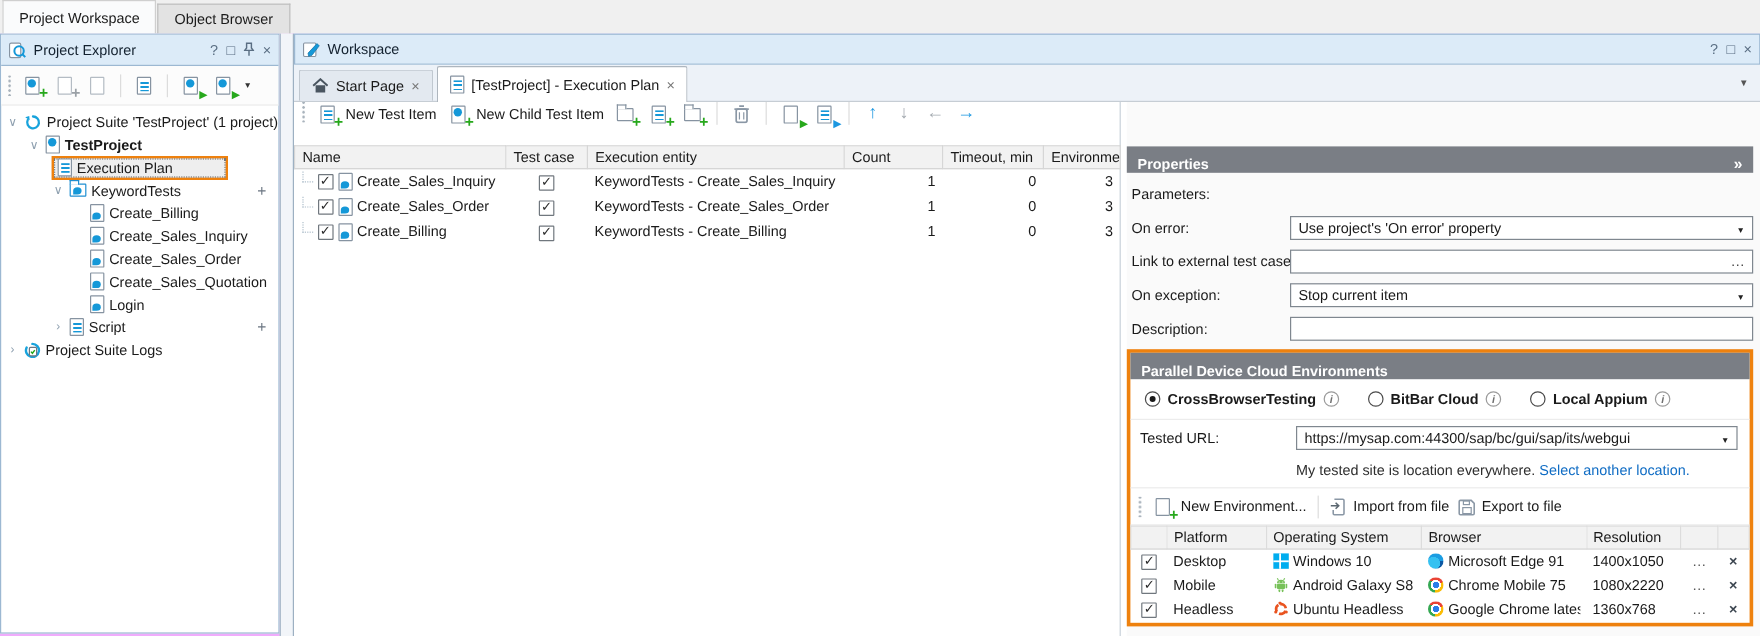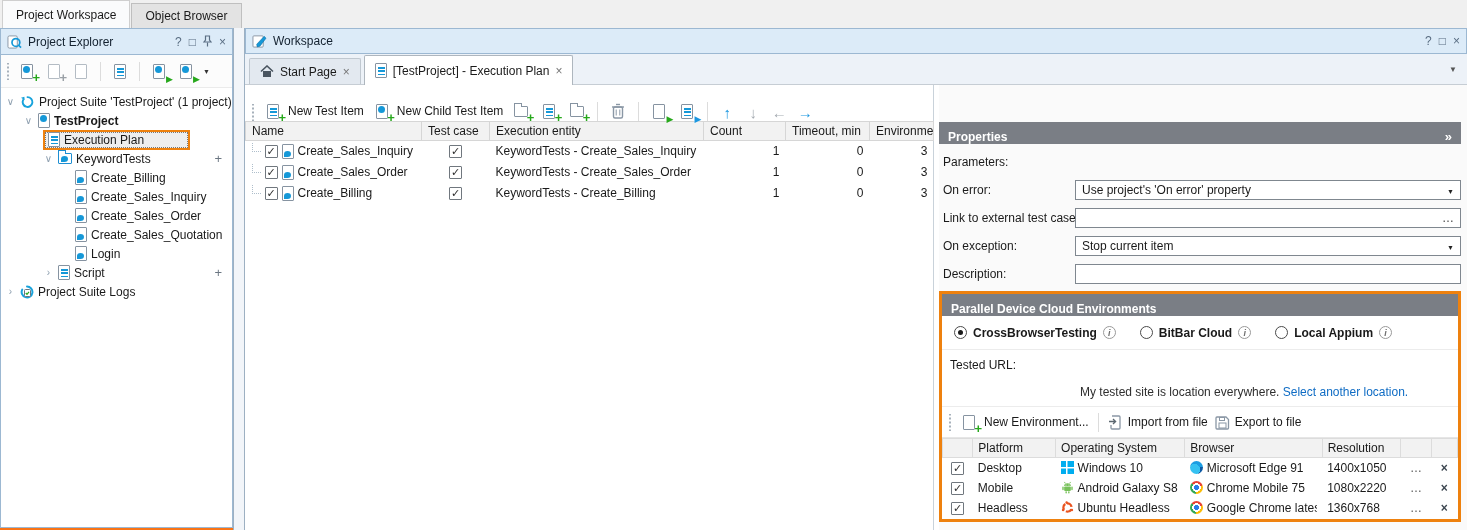--- a/index.html
+++ b/index.html
@@ -1,18 +1,18 @@
 <!DOCTYPE html>
 <html><head>
 <meta charset="utf-8">
 <style>
   *{box-sizing:border-box;margin:0;padding:0}
   html,body{width:1467px;height:530px;overflow:hidden}
   body{font-family:"Liberation Sans",sans-serif;font-size:12px;color:#1a1a1a;background:#f0f0f0}
-  #root{position:relative;width:1467px;height:530px;background:#f97316}
+  #root{position:relative;width:1467px;height:530px;background:#f0abfc}
 
   
   .top-strip{position:absolute;left:0;top:0;width:1467px;height:28px;background:#f0f0f0;display:flex;align-items:flex-end;padding-left:2px}
   .app-tab{height:25px;display:flex;align-items:center;padding:0 13px;background:#e3e3e3;border:1px solid #bfbfbf;border-bottom:none;margin-right:1px;cursor:pointer;white-space:nowrap}
   .app-tab.active{height:28px;background:#fafbfc;border-color:#cfcfcf}
 
   
   .panel-header{height:26px;background:#dcebf8;border:1px solid #9cb8d2;display:flex;align-items:center;padding:0 6px;gap:6px;flex:none}
   .ph-title{white-space:nowrap;color:#13212f}
   .ph-btns{margin-left:auto;display:flex;align-items:center;gap:7px}
@@ -69,21 +69,21 @@
   #workspace{position:absolute;left:245px;top:28px;width:1222px;height:502px;display:flex;flex-direction:column;background:#fff}
   #workspace .panel-header{border:1px solid #9cb8d2}
   .tab-row{height:31px;background:#edf2f8;display:flex;align-items:flex-end;padding-left:4px;border-bottom:1px solid #c6cdd4;position:relative;flex:none}
   .doc-tab{height:26px;display:flex;align-items:center;gap:6px;padding:0 10px;background:#e3e9f0;border:1px solid #c0c8d0;border-bottom:none;margin-right:3px;border-radius:2px 2px 0 0;cursor:pointer;white-space:nowrap}
   .doc-tab.active{background:#fff;height:30px;margin-bottom:-1px;border-color:#aeb6be}
   .tab-close{color:#777;font-size:12px;cursor:pointer}
   .tab-dd{position:absolute;right:10px;top:11px;font-size:8px;color:#555;cursor:pointer}
   .ws-body{flex:1;position:relative;background:#fff}
 
   .main-area{position:absolute;left:0;top:0;width:689px;height:100%;border-right:1px solid #c9d2da;background:#fff}
-  .main-toolbar{height:36px;display:flex;align-items:flex-end;gap:8px;padding:0 6px}
+  .main-toolbar{height:36px;display:flex;align-items:flex-start;gap:8px;padding:0 6px}
   .tool{display:inline-flex;align-items:center;gap:5px;cursor:pointer;white-space:nowrap}
 
   table{border-collapse:collapse;table-layout:fixed;font-size:12px}
   .items-table{width:688px}
   .items-table th{height:19px;background:#f2f2f2;border:1px solid #d6d6d6;font-weight:normal;text-align:left;padding:0 6px;white-space:nowrap;overflow:hidden}
   .items-table td{height:21px;padding:0 6px;white-space:nowrap;overflow:hidden}
   .namecell{display:flex;align-items:center;gap:4px}
   .conn{width:9px;height:9px;border-left:1px dotted #aebecb;border-bottom:1px dotted #aebecb;margin-top:-8px;flex:none}
   .num{text-align:right}.center{text-align:center}
 
@@ -454,20 +454,24 @@
               <span class="info"></span>
             </span>
             <span class="provider">
               <span class="radio"></span>
               <b>Local Appium</b>
               <span class="info"></span>
             </span>
           </div>
           <div class="url-row">
             <label>Tested URL:</label>
+            <div class="select">
+                <span>https://mysap.com:44300/sap/bc/gui/sap/its/webgui</span>
+                <span class="dd-arrow"></span>
+              </div>
           </div>
           <div class="note-row">
             <span>My tested site is location everywhere.</span>
             <a>Select another location.</a>
           </div>
           <div class="env-toolbar">
             <span class="grip"></span>
             <span class="tool">
               <span class="ic-wrap badge-plus">
                   <span class="pgico"></span>

